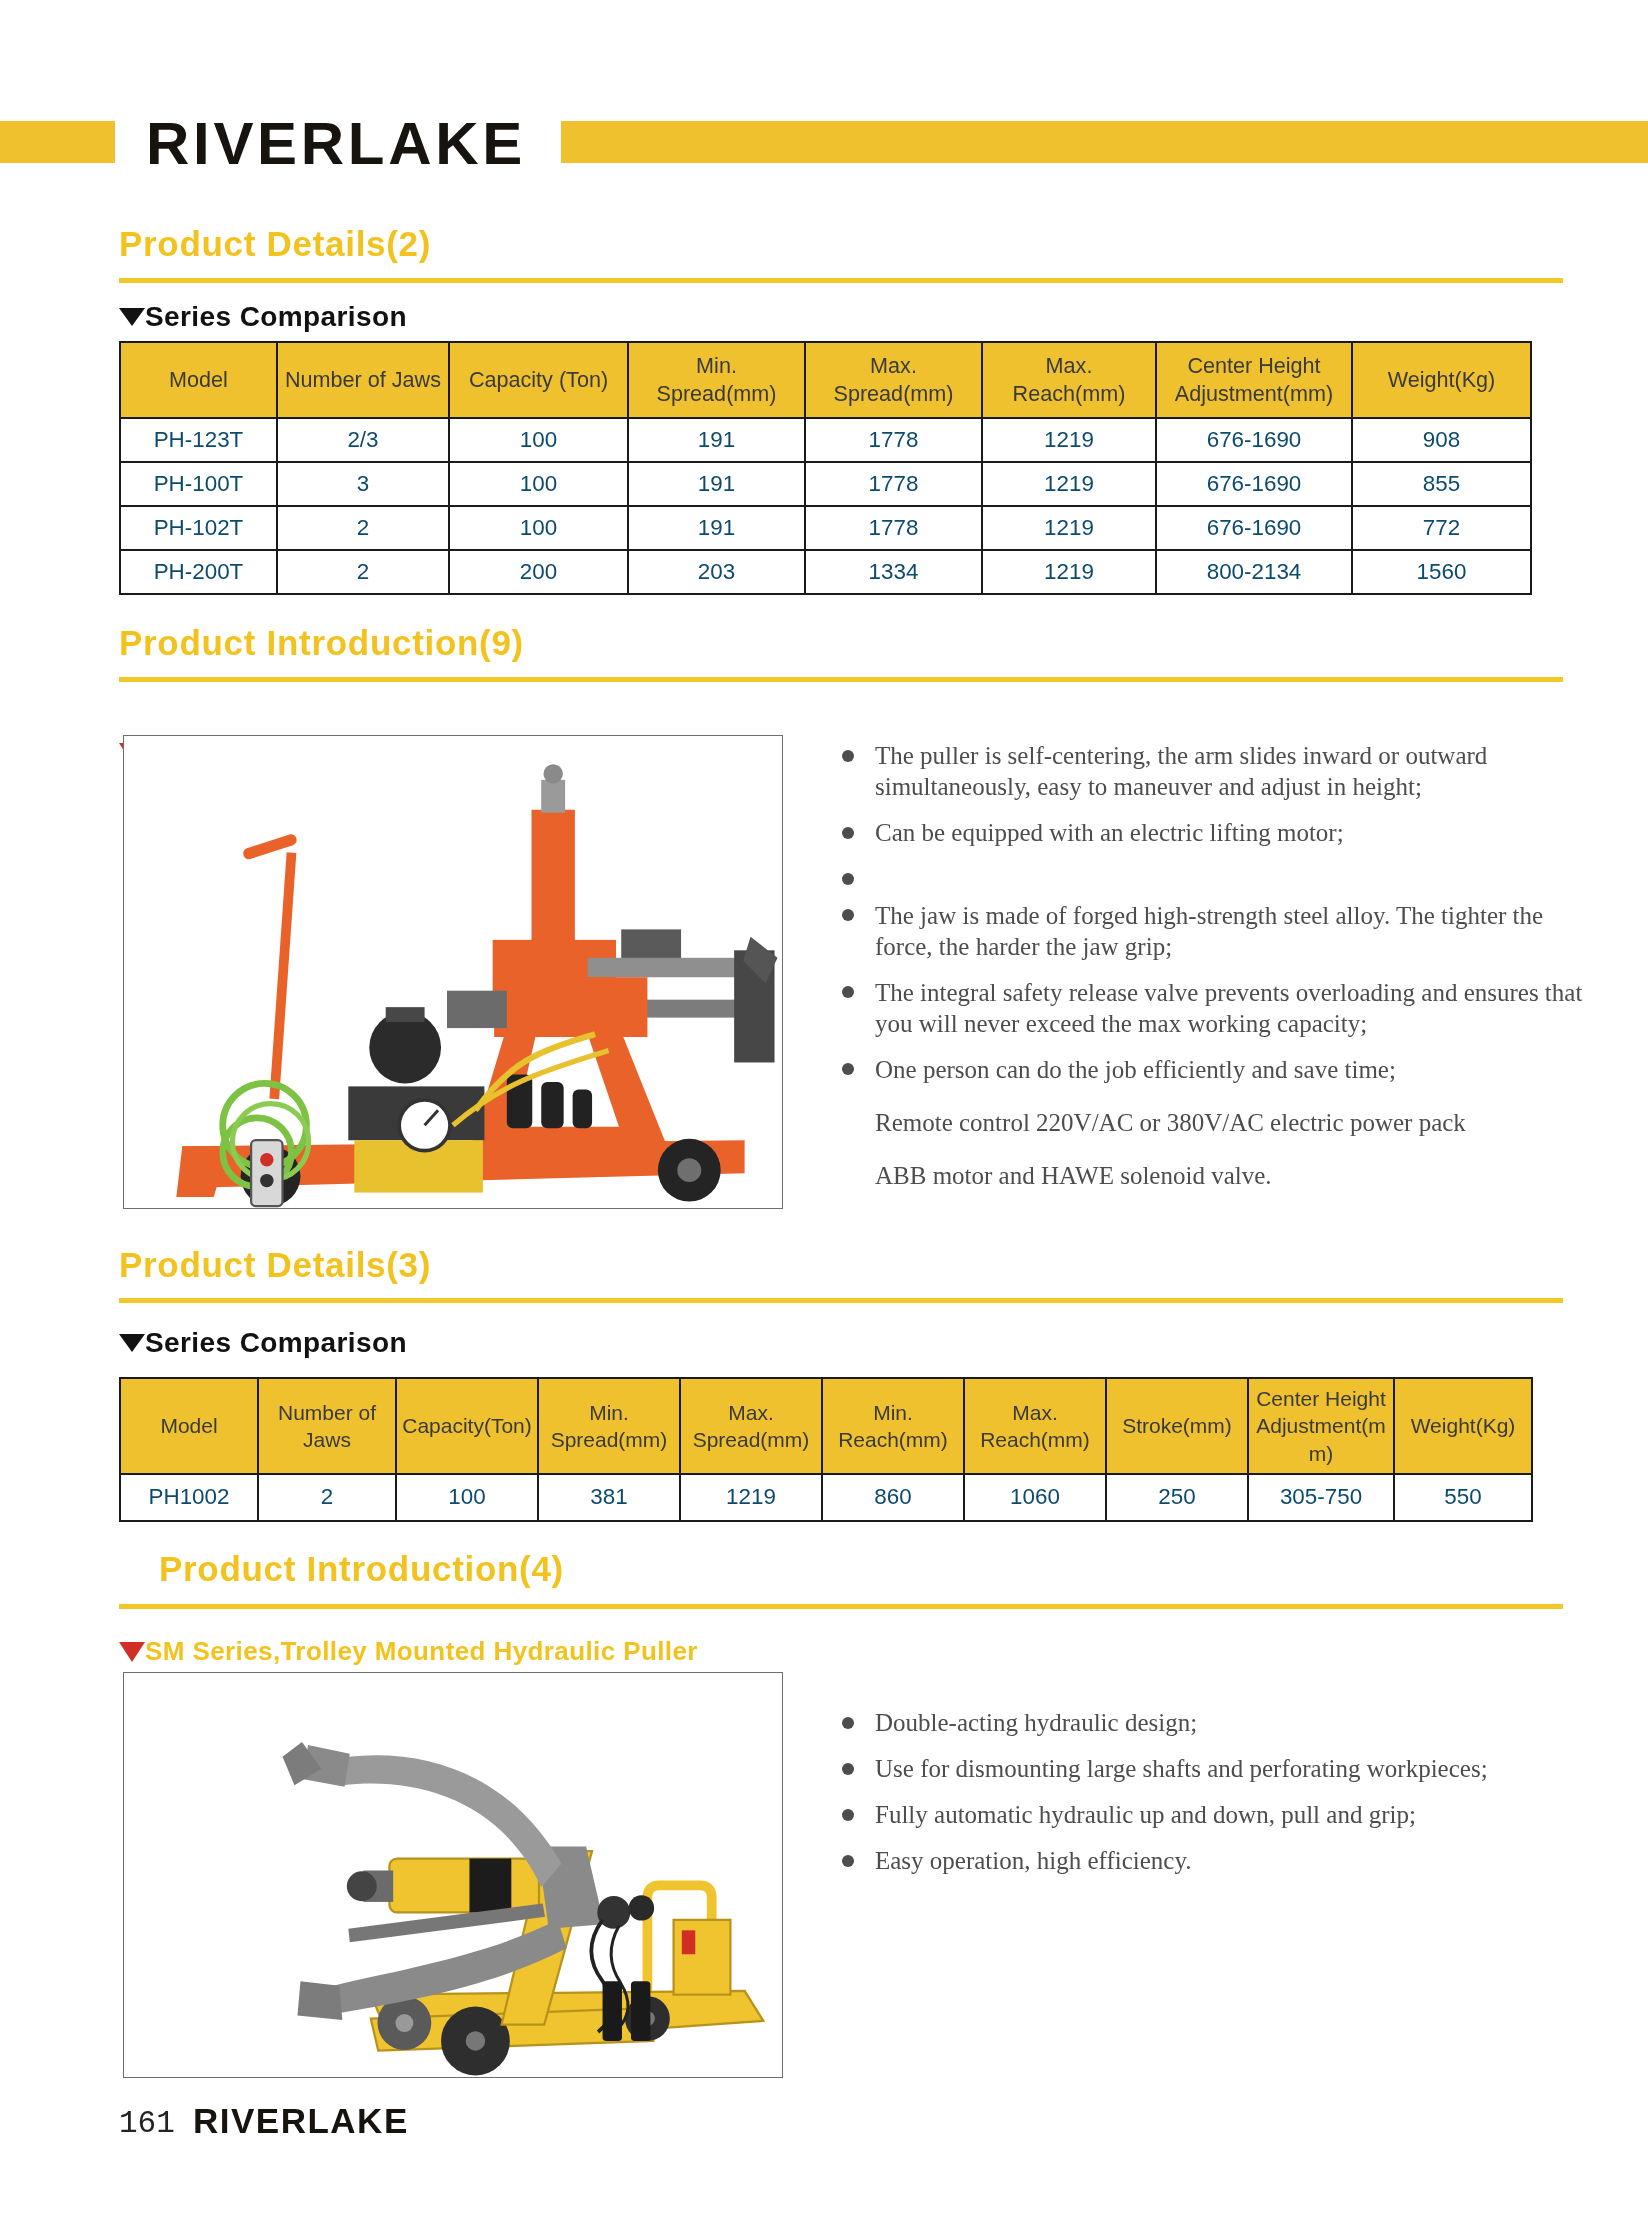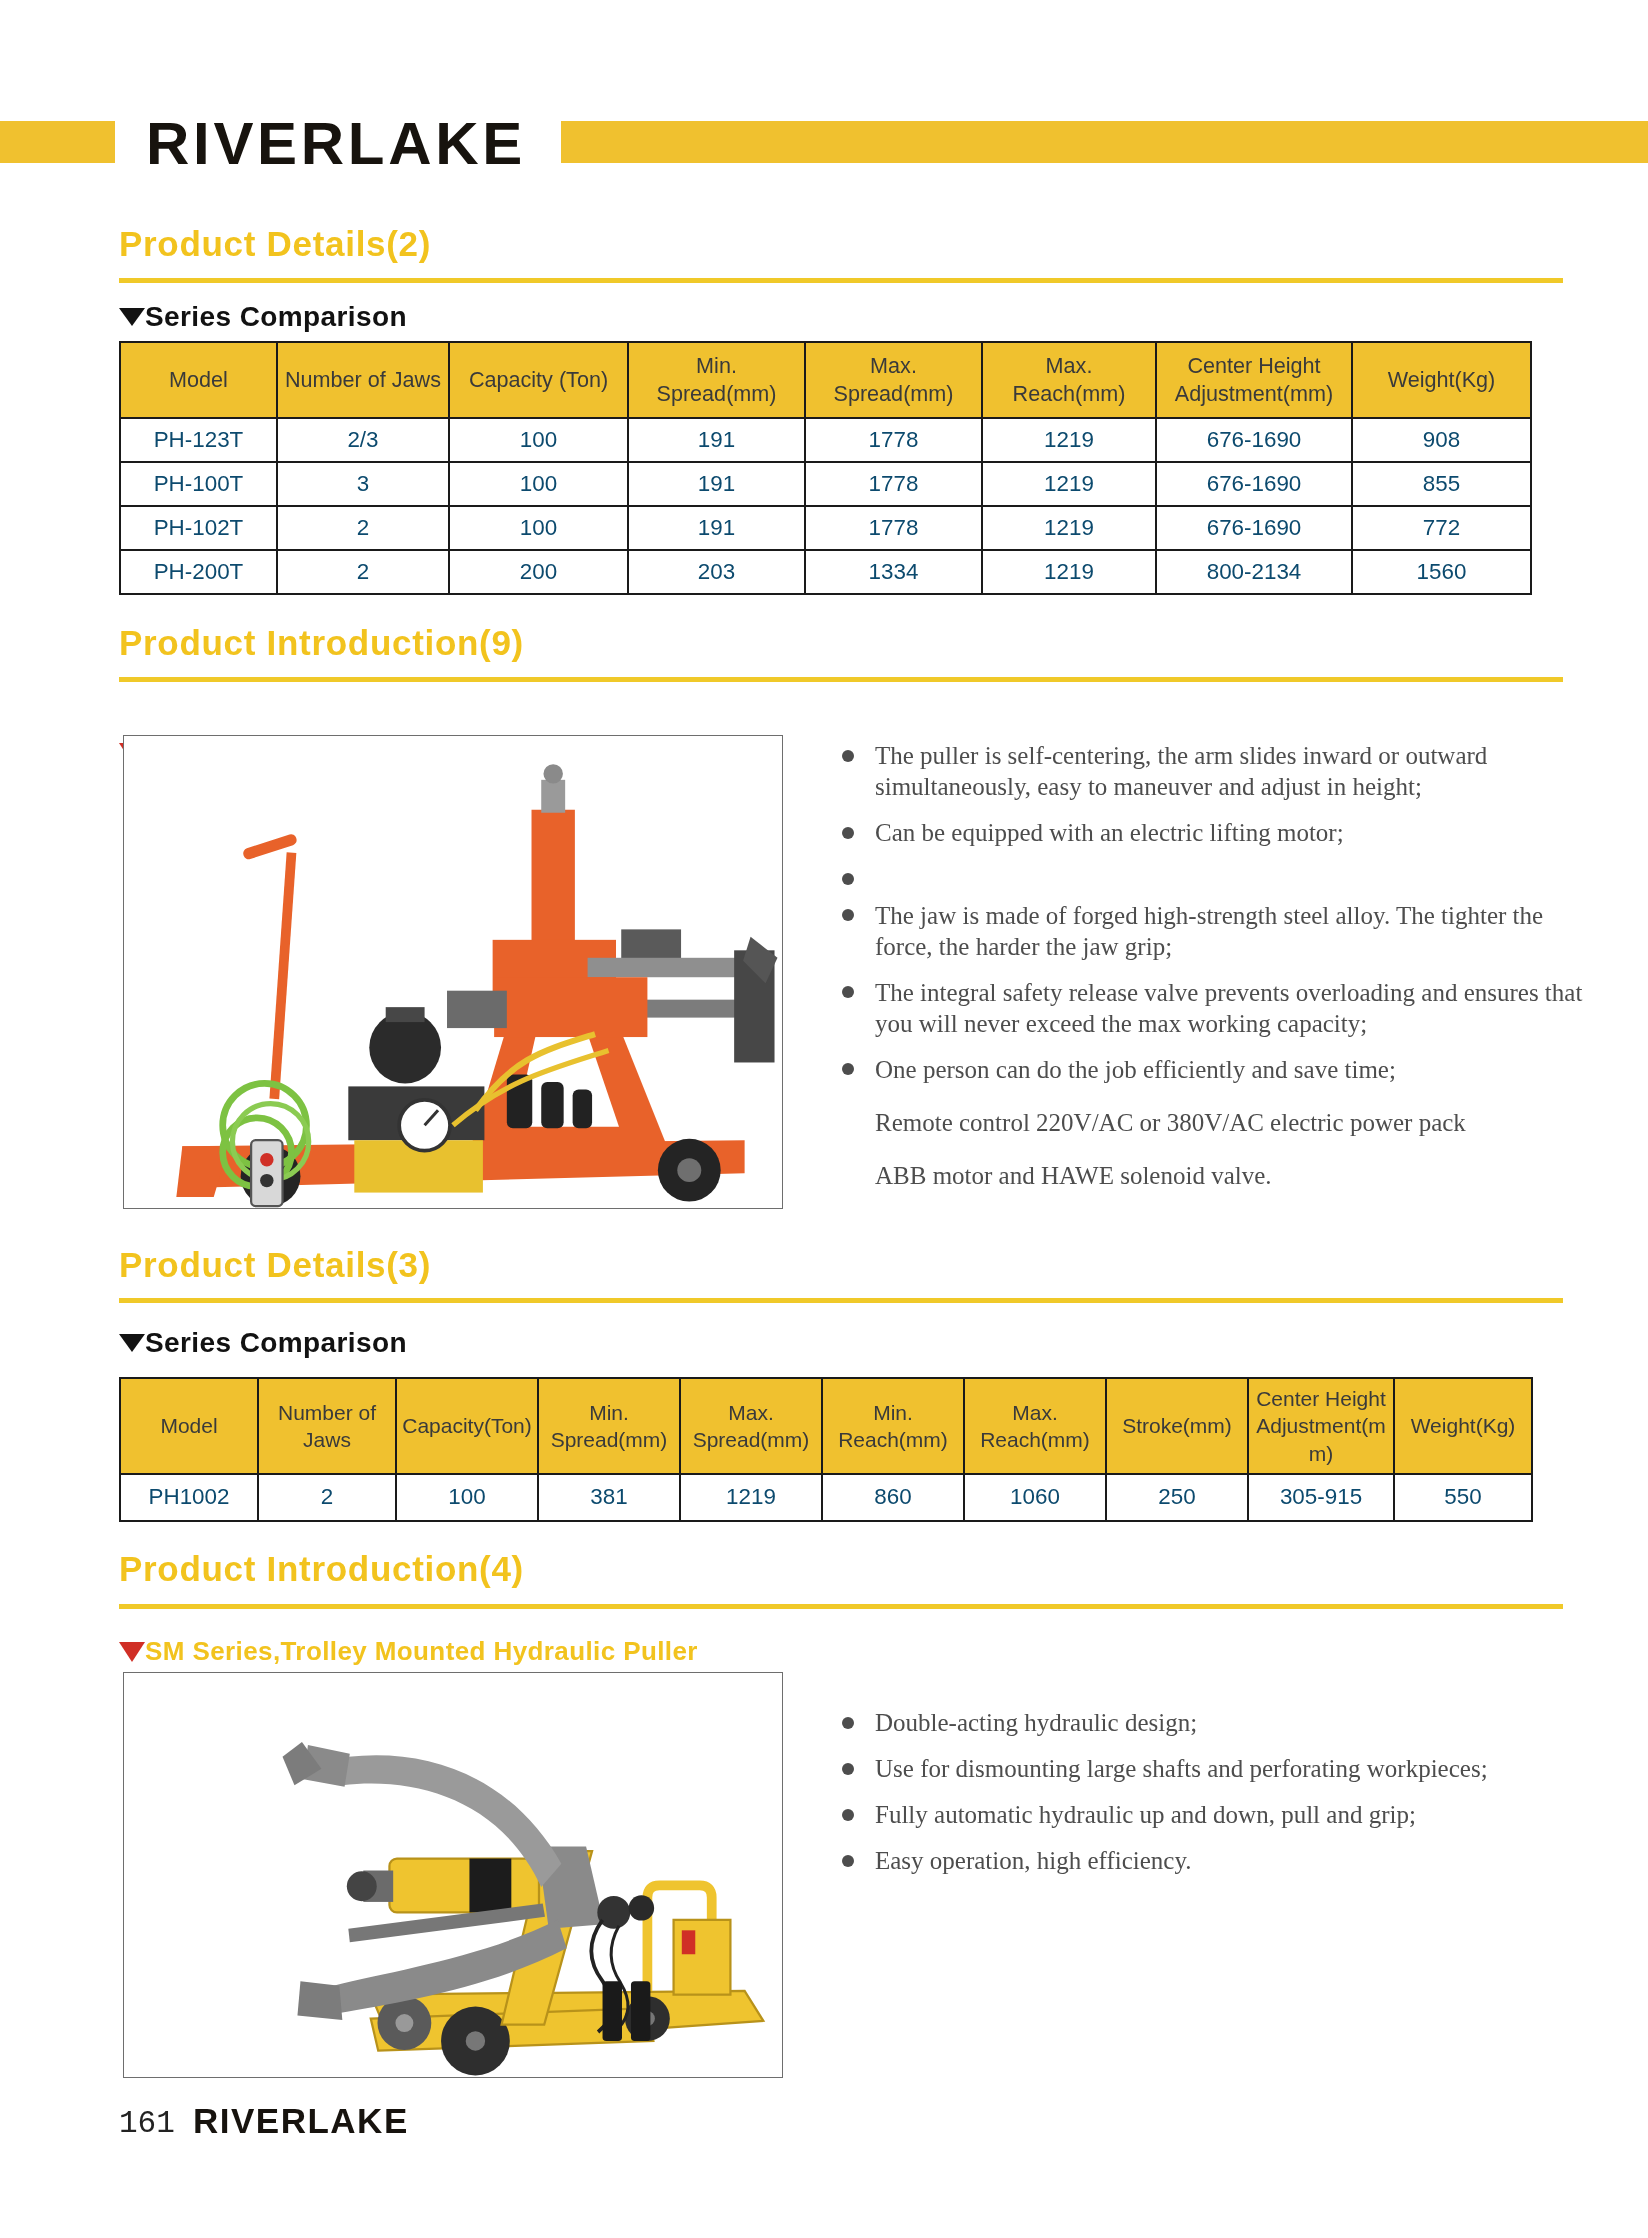--- a/index.html
+++ b/index.html
@@ -286,27 +286,27 @@
     <tbody>
       <tr>
         <td>PH1002</td>
         <td>2</td>
         <td>100</td>
         <td>381</td>
         <td>1219</td>
         <td>860</td>
         <td>1060</td>
         <td>250</td>
-        <td>305-915</td>
+        <td>305-750</td>
         <td>550</td>
       </tr>
     </tbody>
   </table>
 
-  <div class="section-title" style="top:1549px;">Product Introduction(4)</div>
+  <div class="section-title" style="top:1549px;margin-left:40px;">Product Introduction(4)</div>
   <div class="rule" style="top:1604px;"></div>
   <div class="series-row" style="top:1636px;">
     <span class="tri tri-red"></span>
     <span class="product-title">SM Series,Trolley Mounted Hydraulic Puller</span>
   </div>
 
   <div class="img-box" style="top:1672px;height:404px;">
     <svg viewBox="0 0 880 540">
       <rect x="0" y="0" width="880" height="540" fill="#ffffff"></rect>
 

